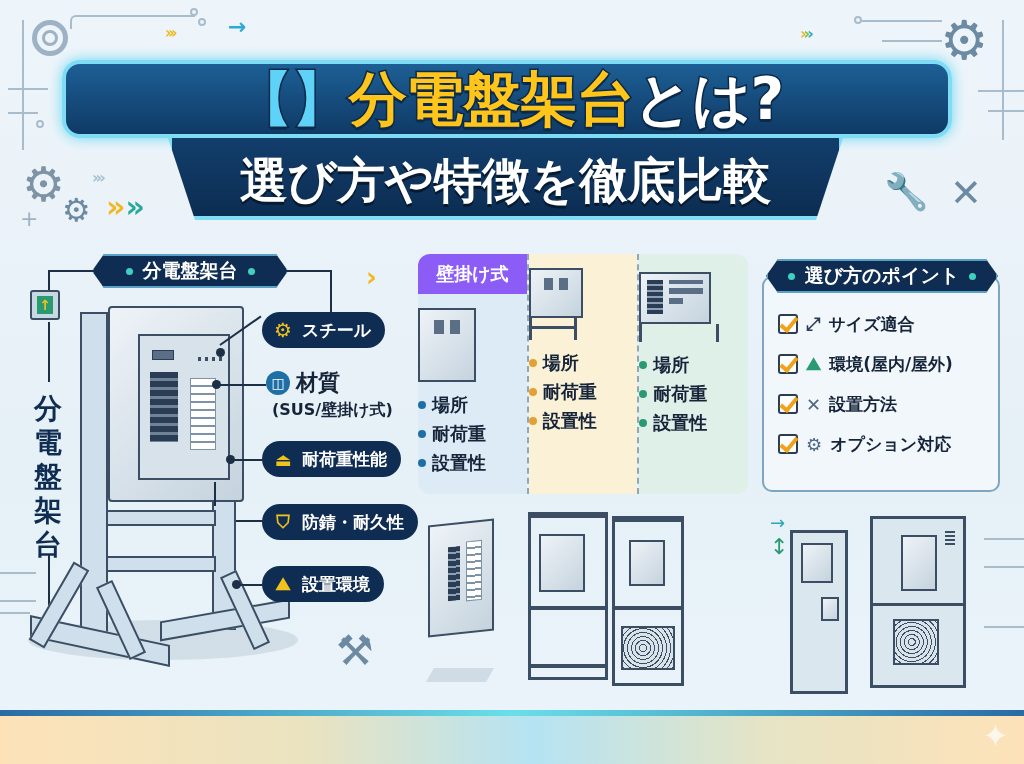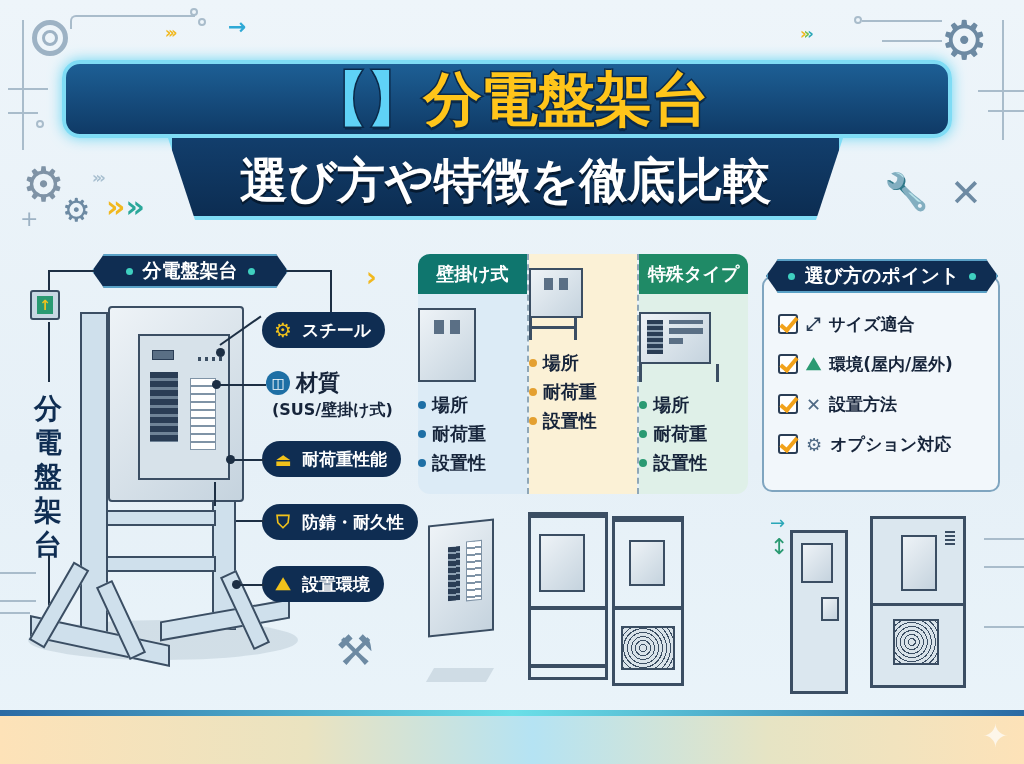--- a/index.html
+++ b/index.html
@@ -91,20 +91,21 @@
 <div class="circ" style="left:988px;top:110px;width:36px;height:2px;border-top-width:2px"></div>
 <div class="abs" style="left:884px;top:174px;color:#6d8aa3;font-size:36px;line-height:36px">🔧</div>
 <div class="abs" style="left:950px;top:174px;color:#6d8aa3;font-size:38px;line-height:38px">✕</div>
 
 <div class="banner-top"></div>
 <div class="banner-bottom"></div>
 <h1 class="title-line">
   <span class="t-blue">【</span>
   <span class="t-blue">】</span>
   <span class="t-yellow">分電盤架台</span>
+  <span class="t-white">とは?</span>
 </h1>
 <h2 class="subtitle">選び方や特徴を徹底比較</h2>
 
 <div class="hexbadge" style="left:92px;top:254px;width:196px">
   <span class="bdot"></span>
   <span>分電盤架台</span>
   <span class="bdot"></span>
 </div>
 <div class="connector" style="left:48px;top:270px;width:46px;height:2px"></div>
 <div class="connector" style="left:48px;top:270px;width:2px;height:20px"></div>
@@ -173,21 +174,21 @@
 </div>
 <div class="connector" style="left:236px;top:584px;width:28px;height:2px"></div>
 <div class="cdot" style="left:232px;top:580px"></div>
 
 <div class="abs" style="left:336px;top:630px;color:#6d8aa3;font-size:42px;line-height:42px">⚒</div>
 
 <div class="abs" style="left:366px;top:262px;color:#f1b81f;font-weight:bold;font-size:26px">›</div>
 
 <div class="cmp">
   <div class="cmp-col">
-    <div class="cmp-head" style="background:#0f766e">壁掛け式</div>
+    <div class="cmp-head" style="background:#8b5cf6">壁掛け式</div>
     <div class="cmp-body" style="background:#dcebf6">
       <div style="margin-top:14px;width:58px;height:74px" class="metal">
         <div style="display:flex;gap:6px;justify-content:center;margin-top:10px">
             <span style="width:10px;height:14px;background:#5a6f85"></span>
             <span style="width:10px;height:14px;background:#5a6f85"></span>
           </div>
       </div>
       <ul class="cmp-list">
         <li>
             <span class="b" style="background:#1e6fa5"></span>
@@ -225,21 +226,20 @@
             <span>耐荷重</span>
           </li>
         <li>
             <span class="b" style="background:#e4a030"></span>
             <span>設置性</span>
           </li>
       </ul>
     </div>
   </div>
   <div class="cmp-col sep">
-    <div class="cmp-head" style="background:#1f8a66">特殊タイプ</div>
     <div class="cmp-body" style="background:#dff0e8">
       <div style="margin-top:18px;width:72px;height:52px;padding:6px;display:flex;gap:6px" class="metal">
         <span style="width:16px;height:34px;background:repeating-linear-gradient(180deg,#2a3d55 0 4px,#8ea1b3 4px 6px)"></span>
         <span style="flex:1;display:flex;flex-direction:column;gap:4px">
             <i style="height:4px;background:#5a6f85"></i>
             <i style="height:6px;background:#5a6f85"></i>
             <i style="height:6px;width:14px;background:#5a6f85"></i>
           </span>
       </div>
       <div style="width:80px;height:18px;border:3px solid #3b4e63;border-top:none;border-bottom:none"></div>

